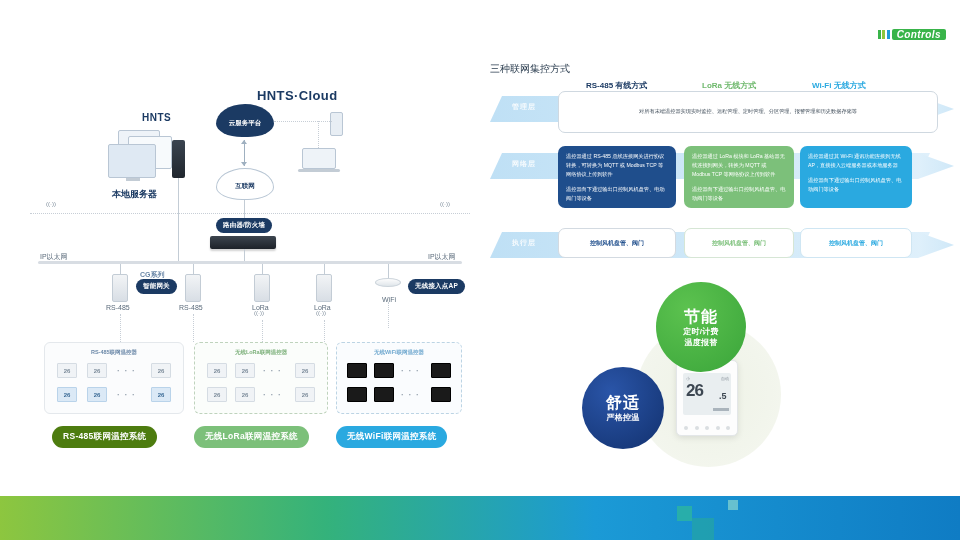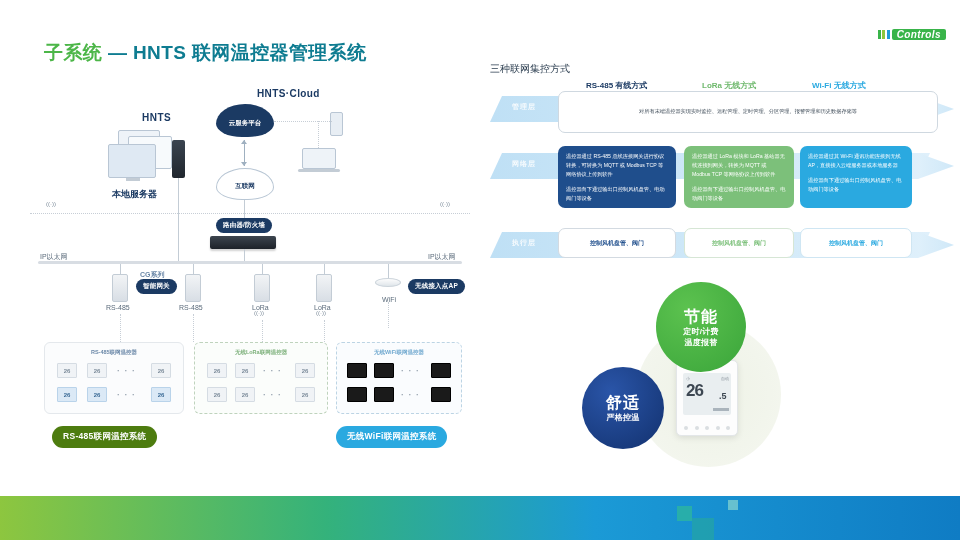--- a/index.html
+++ b/index.html
@@ -38,21 +38,21 @@
   .topo { position:absolute; left:30px; top:88px; width:440px; height:360px; }
   .lbl { position:absolute; font-size:7px; color:#5b6b7b; white-space:nowrap;}
   .navy-pill { position:absolute; background:#1b3a63; color:#fff; font-size:6.5px; font-weight:bold;
                padding:3px 7px; border-radius:9px; white-space:nowrap; letter-spacing:.2px;}
   .hline { position:absolute; height:3px; background:#d8dde3; border-radius:2px;}
   .vline { position:absolute; width:1px; background:#c3ccd5;}
   .dotline { position:absolute; border-top:1px dotted #c7ced6; }
   .dotv { position:absolute; border-left:1px dotted #c7ced6; }
 
   .hnts-txt { position:absolute; left:112px; top:24px; font-size:10px; font-weight:bold; color:#1b3a63; letter-spacing:.5px;}
-  .cloud-txt{ position:absolute; left:182px; top:0px; font-size:10px; font-weight:bold; color:#1b3a63; letter-spacing:.4px;padding-left:45px;}
+  .cloud-txt{ position:absolute; left:182px; top:0px; font-size:13px; font-weight:bold; color:#1b3a63; letter-spacing:.4px;padding-left:45px;}
   .srv-txt  { position:absolute; left:82px; top:100px; font-size:9px; font-weight:bold; color:#1b3a63;}
 
   
   .mon { position:absolute; border:1.5px solid #b9c6d4; background:#eef3f8; border-radius:2px;}
   .pc  { position:absolute; width:13px; height:38px; background:linear-gradient(180deg,#3a4450,#20262d); border-radius:2px;}
 
   
   .cloud { position:absolute; }
   .cloud .cbody { width:100%; height:100%; border-radius:50% 50% 45% 45%/60% 60% 40% 40%; }
   .cloudtxt { position:absolute; width:100%; text-align:center; font-size:6.5px; font-weight:bold; }
@@ -133,24 +133,20 @@
   .thermo .tr  { position:absolute; right:8px; top:15px; font-size:4px; color:#8a949c;}
   .thermo .bar { position:absolute; right:8px; bottom:24px; width:16px; height:3px; background:#aab4bc;}
   .thermo .btns{ position:absolute; left:7px; bottom:5px; right:7px; display:flex; justify-content:space-between;}
   .thermo .btns i{ display:block; width:4px; height:4px; border-radius:50%; background:#dadee1;}
 </style>
 </head>
 <body>
 
 <div class="slide">
 
-  <div class="title">
-    <span class="g">子系统</span>
-    <span class="t">— HNTS 联网温控器管理系统</span>
-  </div>
 
   <div class="logo">
     <div class="l2">
       <span class="bars">
           <i></i>
           <i></i>
           <i></i>
         </span>
       <span class="ctl">Controls</span>
     </div>
@@ -251,20 +247,21 @@
       <div class="gtitle" style="color:#7cb07a;">无线LoRa联网温控器</div>
       <div class="stat" style="left:12px;top:20px;">26</div>
       <div class="stat" style="left:40px;top:20px;">26</div>
       <div class="dots" style="left:68px;top:23px;">· · ·</div>
       <div class="stat" style="left:100px;top:20px;">26</div>
       <div class="stat" style="left:12px;top:44px;">26</div>
       <div class="stat" style="left:40px;top:44px;">26</div>
       <div class="dots" style="left:68px;top:47px;">· · ·</div>
       <div class="stat" style="left:100px;top:44px;">26</div>
     </div>
+    <div class="sys-pill green" style="left:164px;top:338px;">无线LoRa联网温控系统</div>
 
     <div class="group dash2" style="left:306px;top:254px;width:126px;height:72px;">
       <div class="gtitle" style="color:#6fa8cf;">无线WiFi联网温控器</div>
       <div class="stat dark" style="left:10px;top:20px;"></div>
       <div class="stat dark" style="left:37px;top:20px;"></div>
       <div class="dots" style="left:64px;top:23px;">· · ·</div>
       <div class="stat dark" style="left:94px;top:20px;"></div>
       <div class="stat dark" style="left:10px;top:44px;"></div>
       <div class="stat dark" style="left:37px;top:44px;"></div>
       <div class="dots" style="left:64px;top:47px;">· · ·</div>

